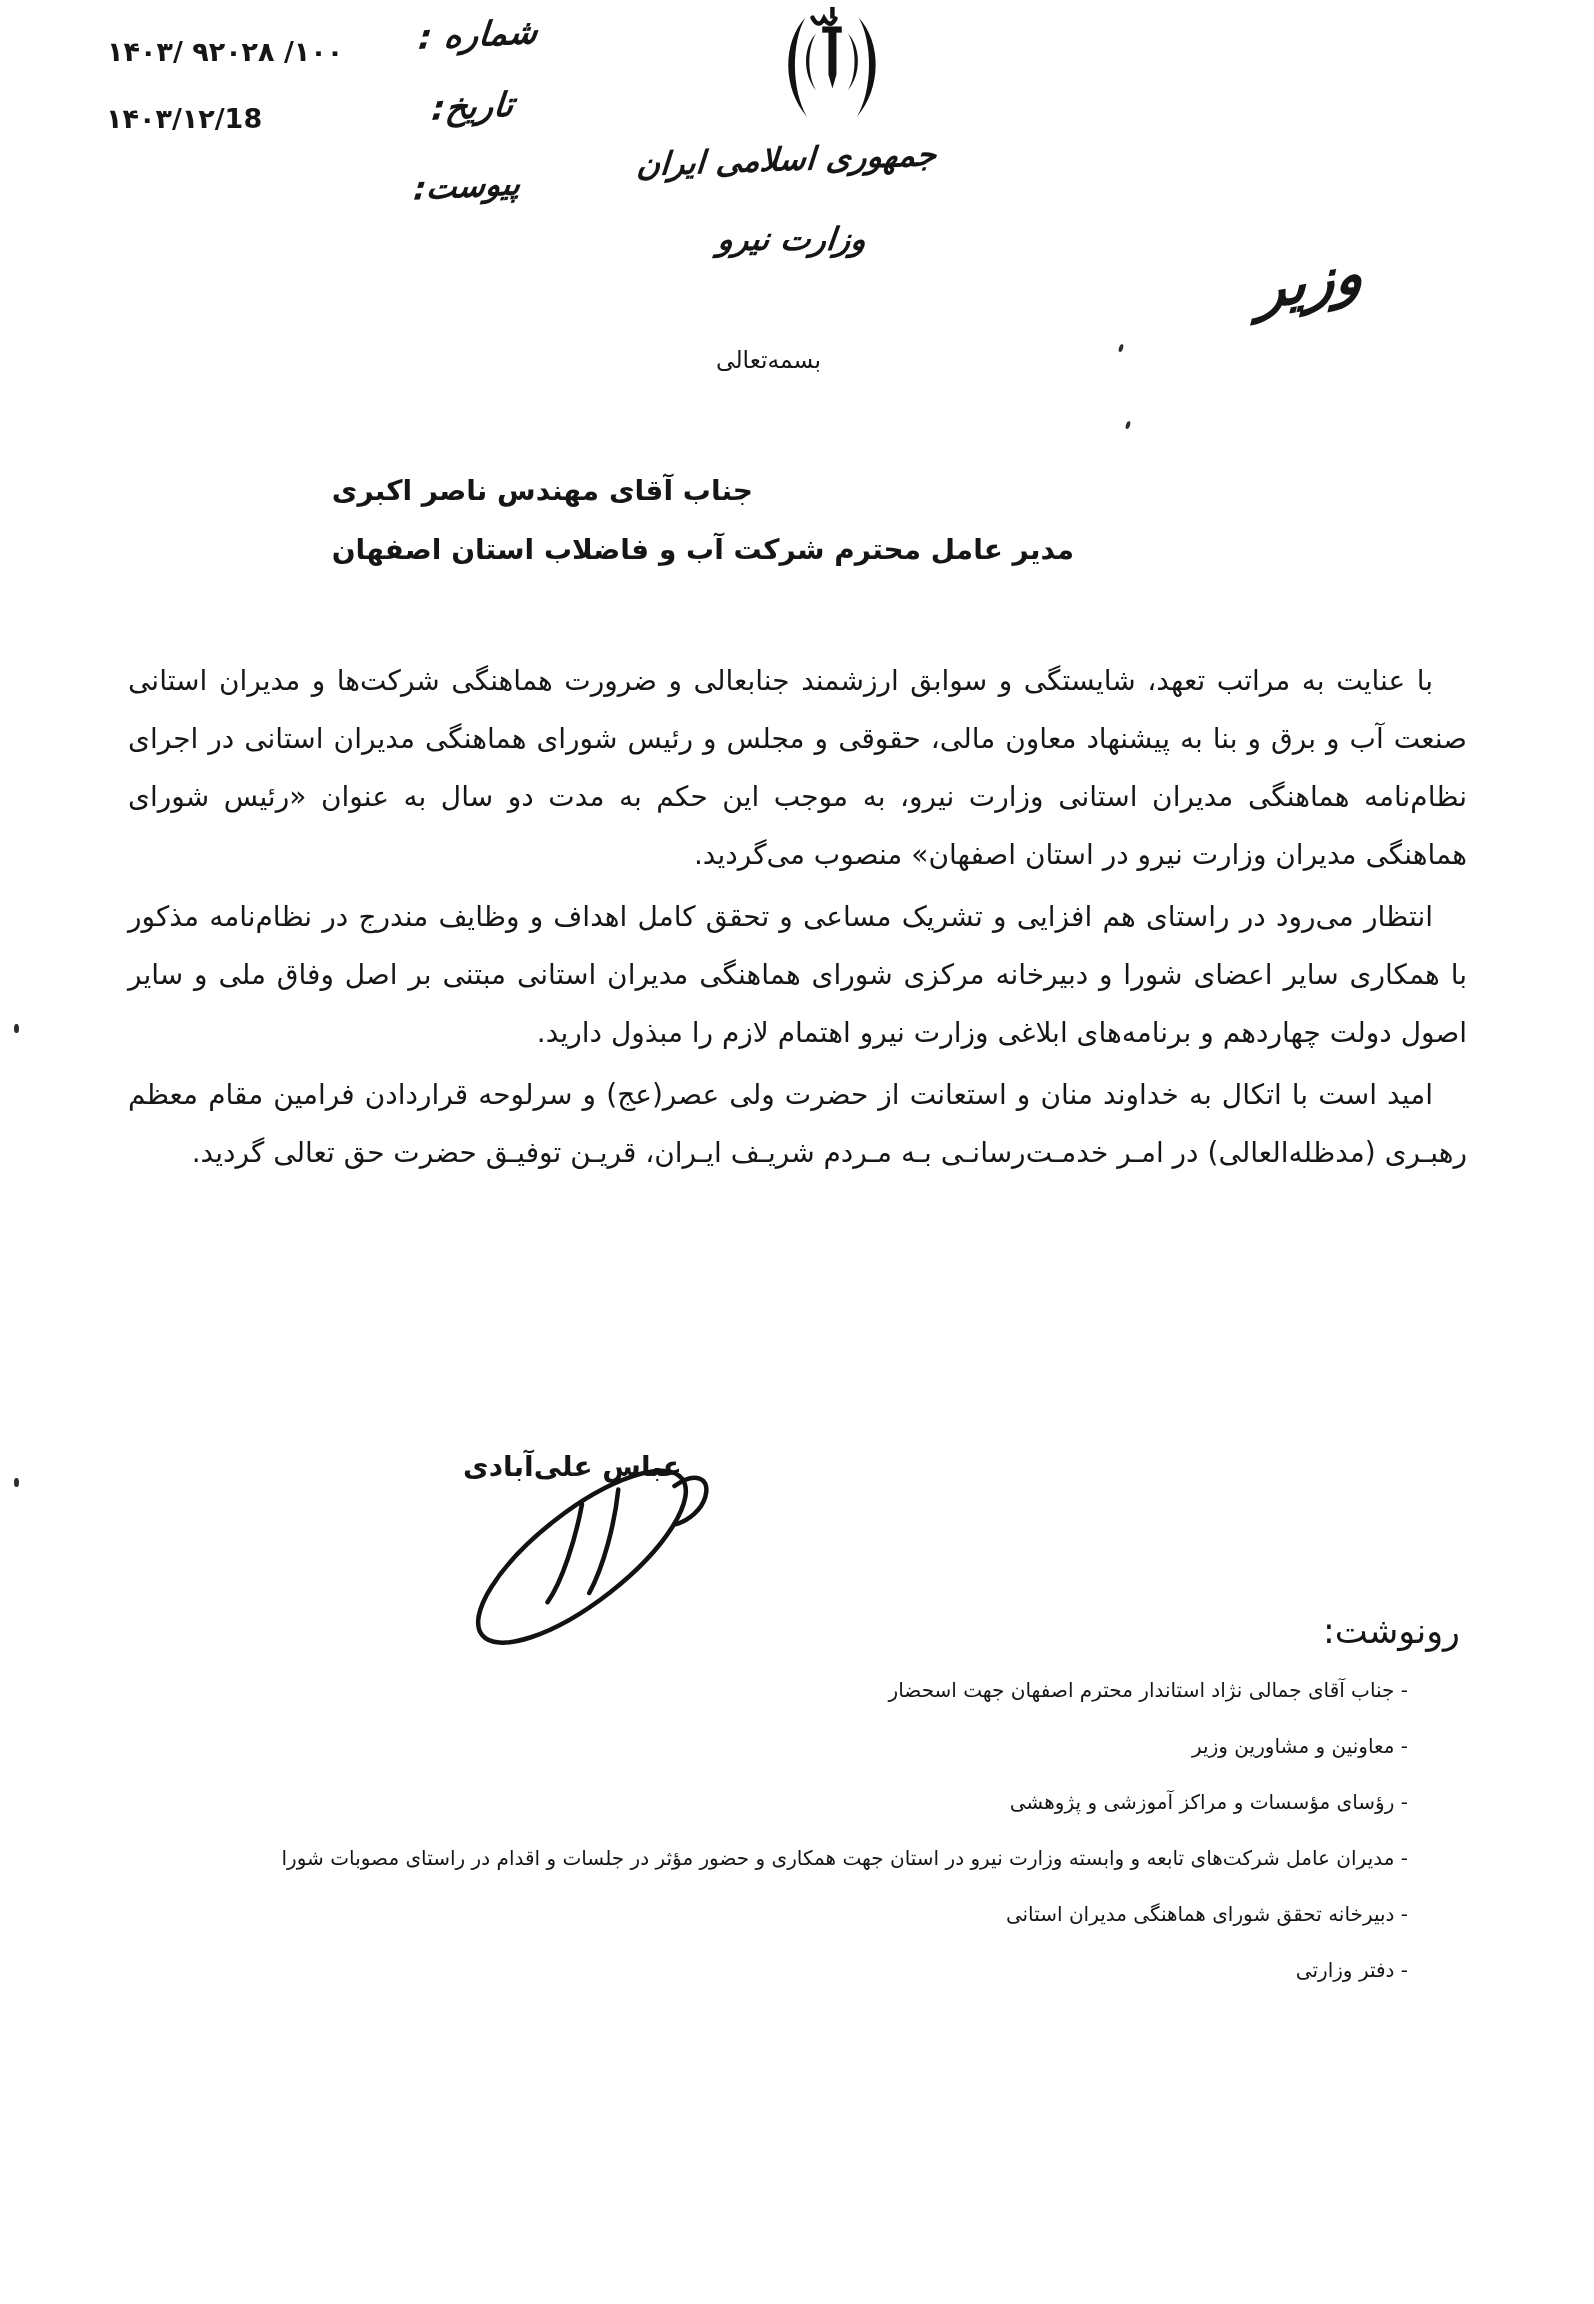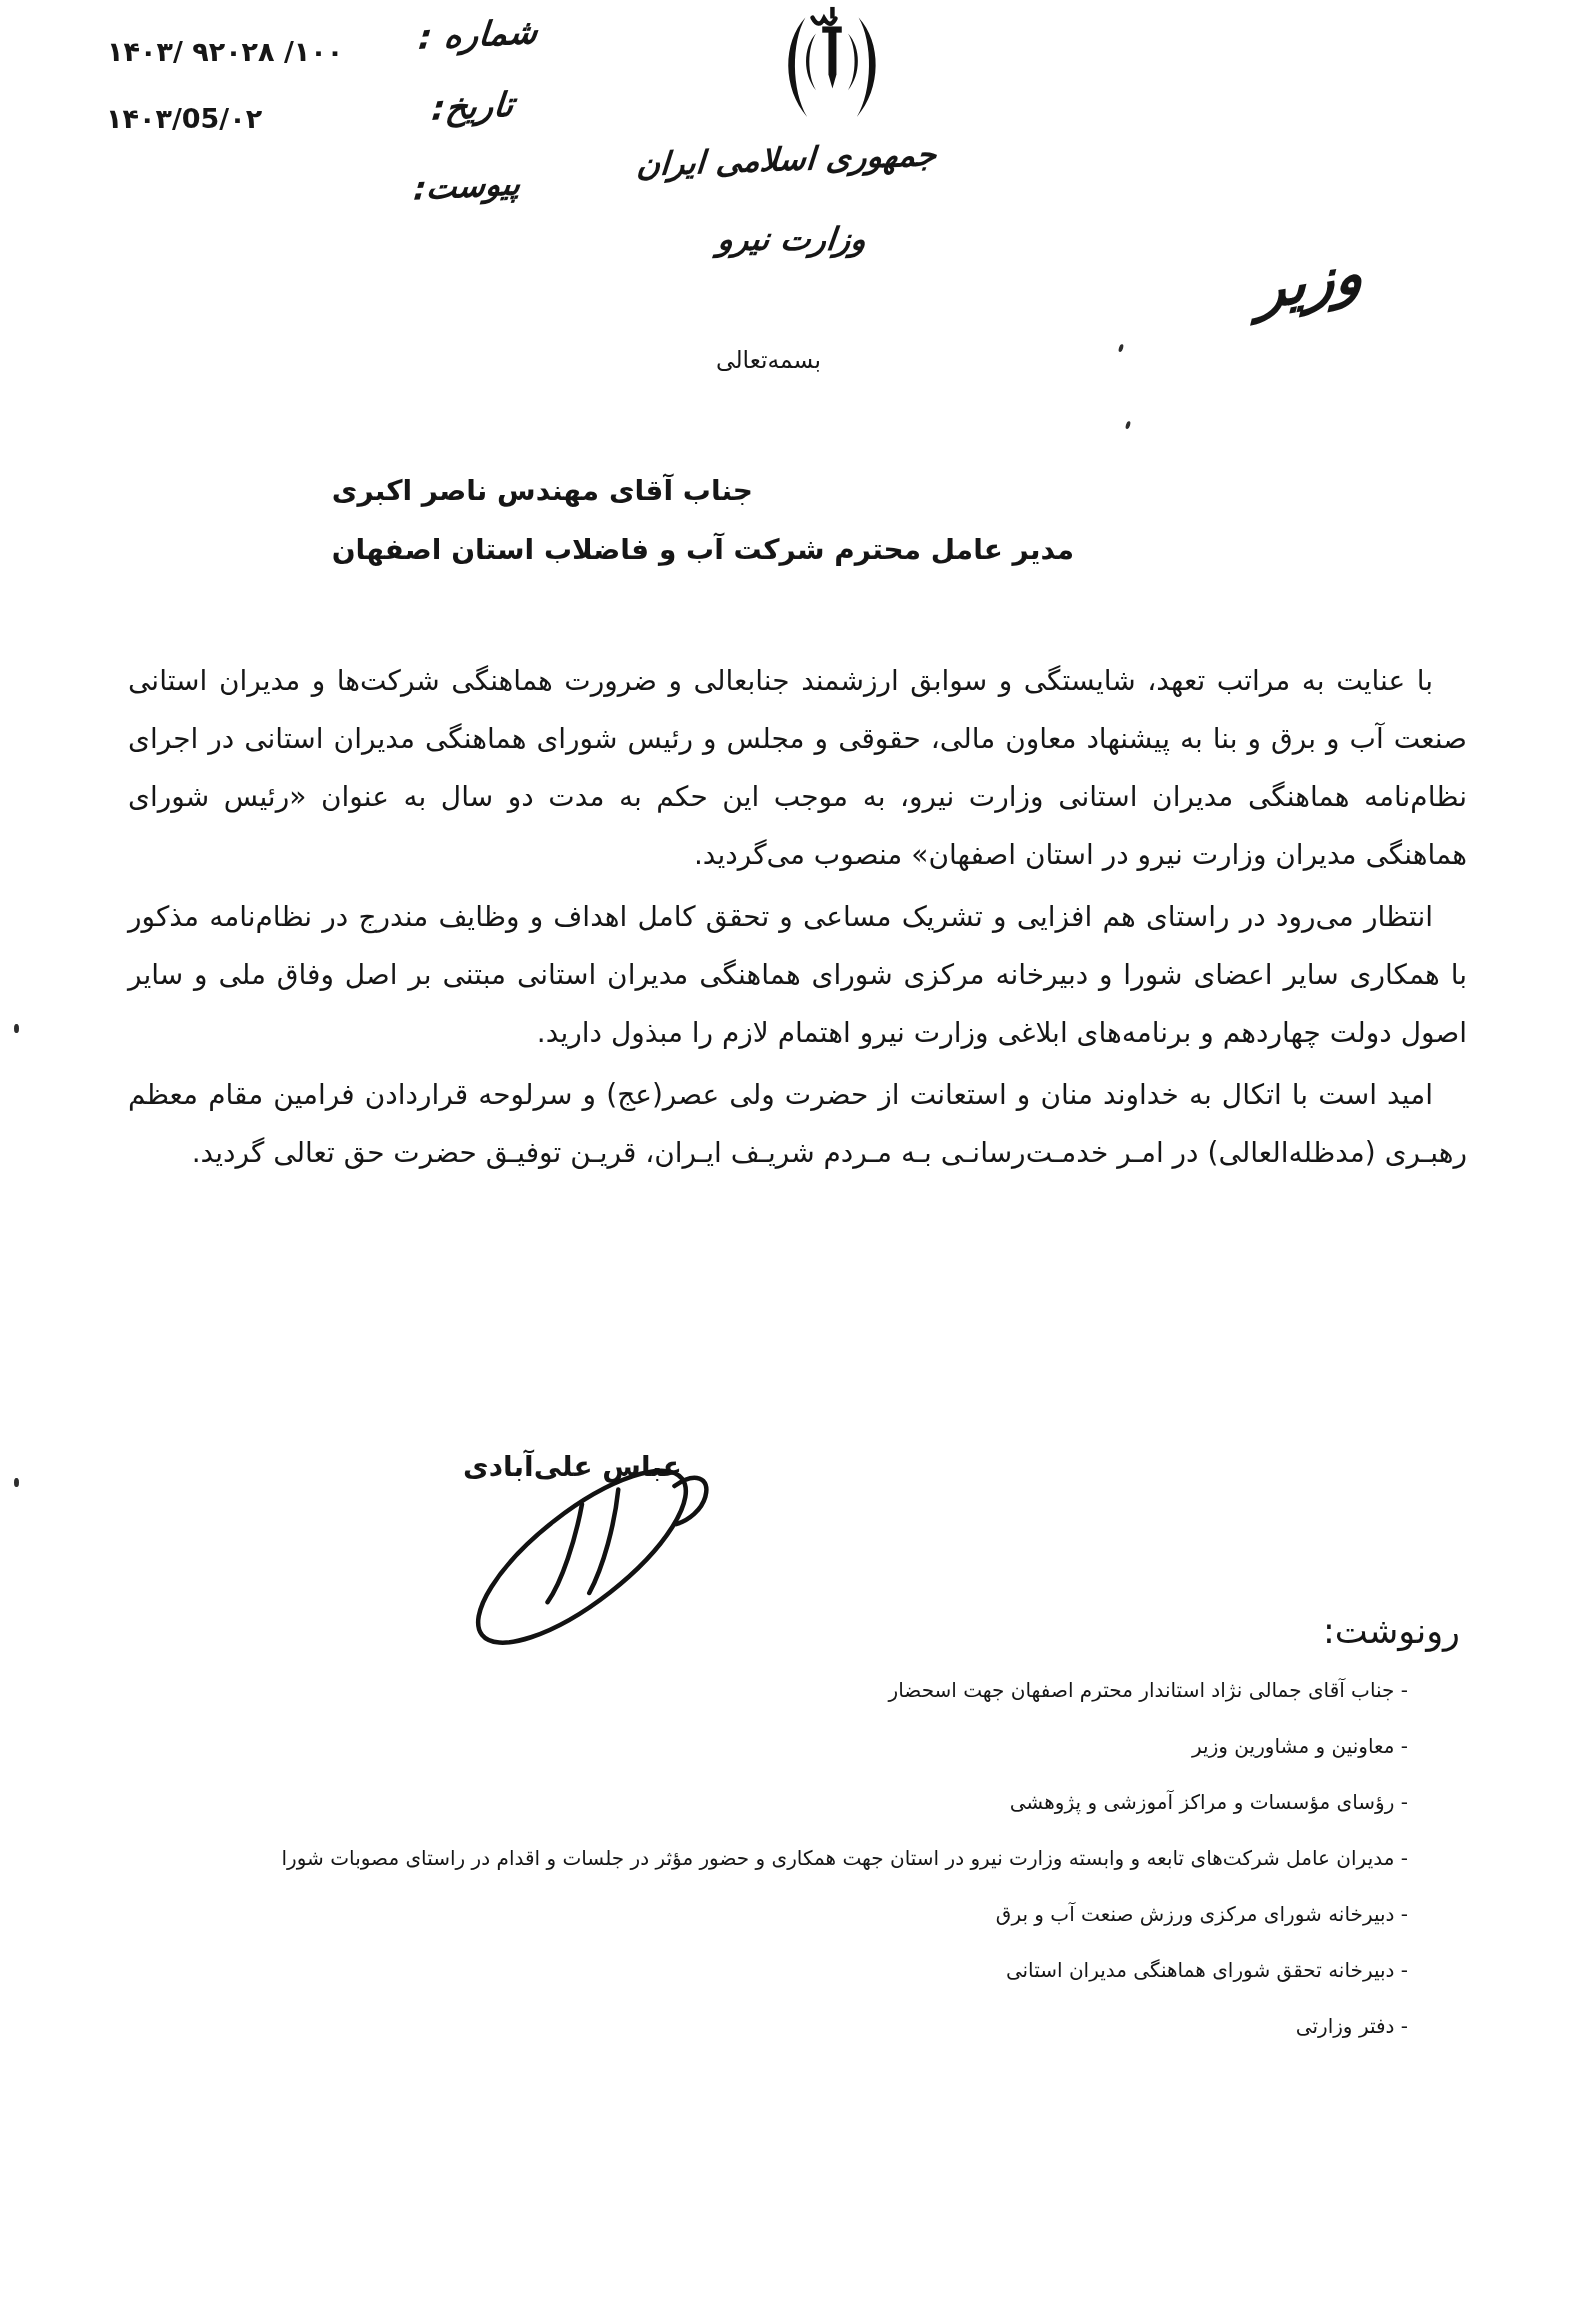--- a/index.html
+++ b/index.html
@@ -54,21 +54,21 @@
   .sp4 { left:1126px; top:421px;  width:3.6px; height:8px; transform:rotate(18deg); }
 </style>
 </head>
 <body>
 
 <div class="page">
 
   <div class="abs script ref-number-label">شماره :</div>
   <div class="abs ref-number-value">۱۴۰۳/ ۹۲۰۲۸ /۱۰۰</div>
   <div class="abs script ref-date-label">تاریخ:</div>
-  <div class="abs ref-date-value">۱۴۰۳/05/۰۲</div>
+  <div class="abs ref-date-value">۱۴۰۳/۱۲/18</div>
   <div class="abs script ref-attach-label">پیوست:</div>
 
   <div class="abs emblem">
     <svg viewBox="0 0 160 150" width="142" height="137" aria-hidden="true">
       <g fill="#121212">
         <path d="M78 0 h5 v13 h-5 z"></path>
         <path d="M80 42 m-4 -14 h9 v48 l-4.5 16 -4.5 -16 z"></path>
         <path d="M69 22 h22 v7 h-22 z"></path>
         <path d="M62 30 C 47 46 47 76 62 94 C 52 77 52 46 62 30 Z"></path>
         <path d="M98 30 C 113 46 113 76 98 94 C 108 77 108 46 98 30 Z"></path>
@@ -106,21 +106,20 @@
       </g>
     </svg>
   </div>
 
   <div class="abs cc-label">رونوشت:</div>
   <div class="abs cc-list">
     <div class="cc-item">- جناب آقای جمالی نژاد استاندار محترم اصفهان جهت اسحضار</div>
     <div class="cc-item">- معاونین و مشاورین وزیر</div>
     <div class="cc-item">- رؤسای مؤسسات و مراکز آموزشی و پژوهشی</div>
     <div class="cc-item">- مدیران عامل شرکت‌های تابعه و وابسته وزارت نیرو در استان جهت همکاری و حضور مؤثر در جلسات و اقدام در راستای مصوبات شورا</div>
-    <div class="cc-item">- دبیرخانه شورای مرکزی ورزش صنعت آب و برق</div>
     <div class="cc-item">- دبیرخانه تحقق شورای هماهنگی مدیران استانی</div>
     <div class="cc-item">- دفتر وزارتی</div>
   </div>
 
   <div class="speck sp1"></div>
   <div class="speck sp2"></div>
   <div class="speck sp3"></div>
   <div class="speck sp4"></div>
 
 </div>

